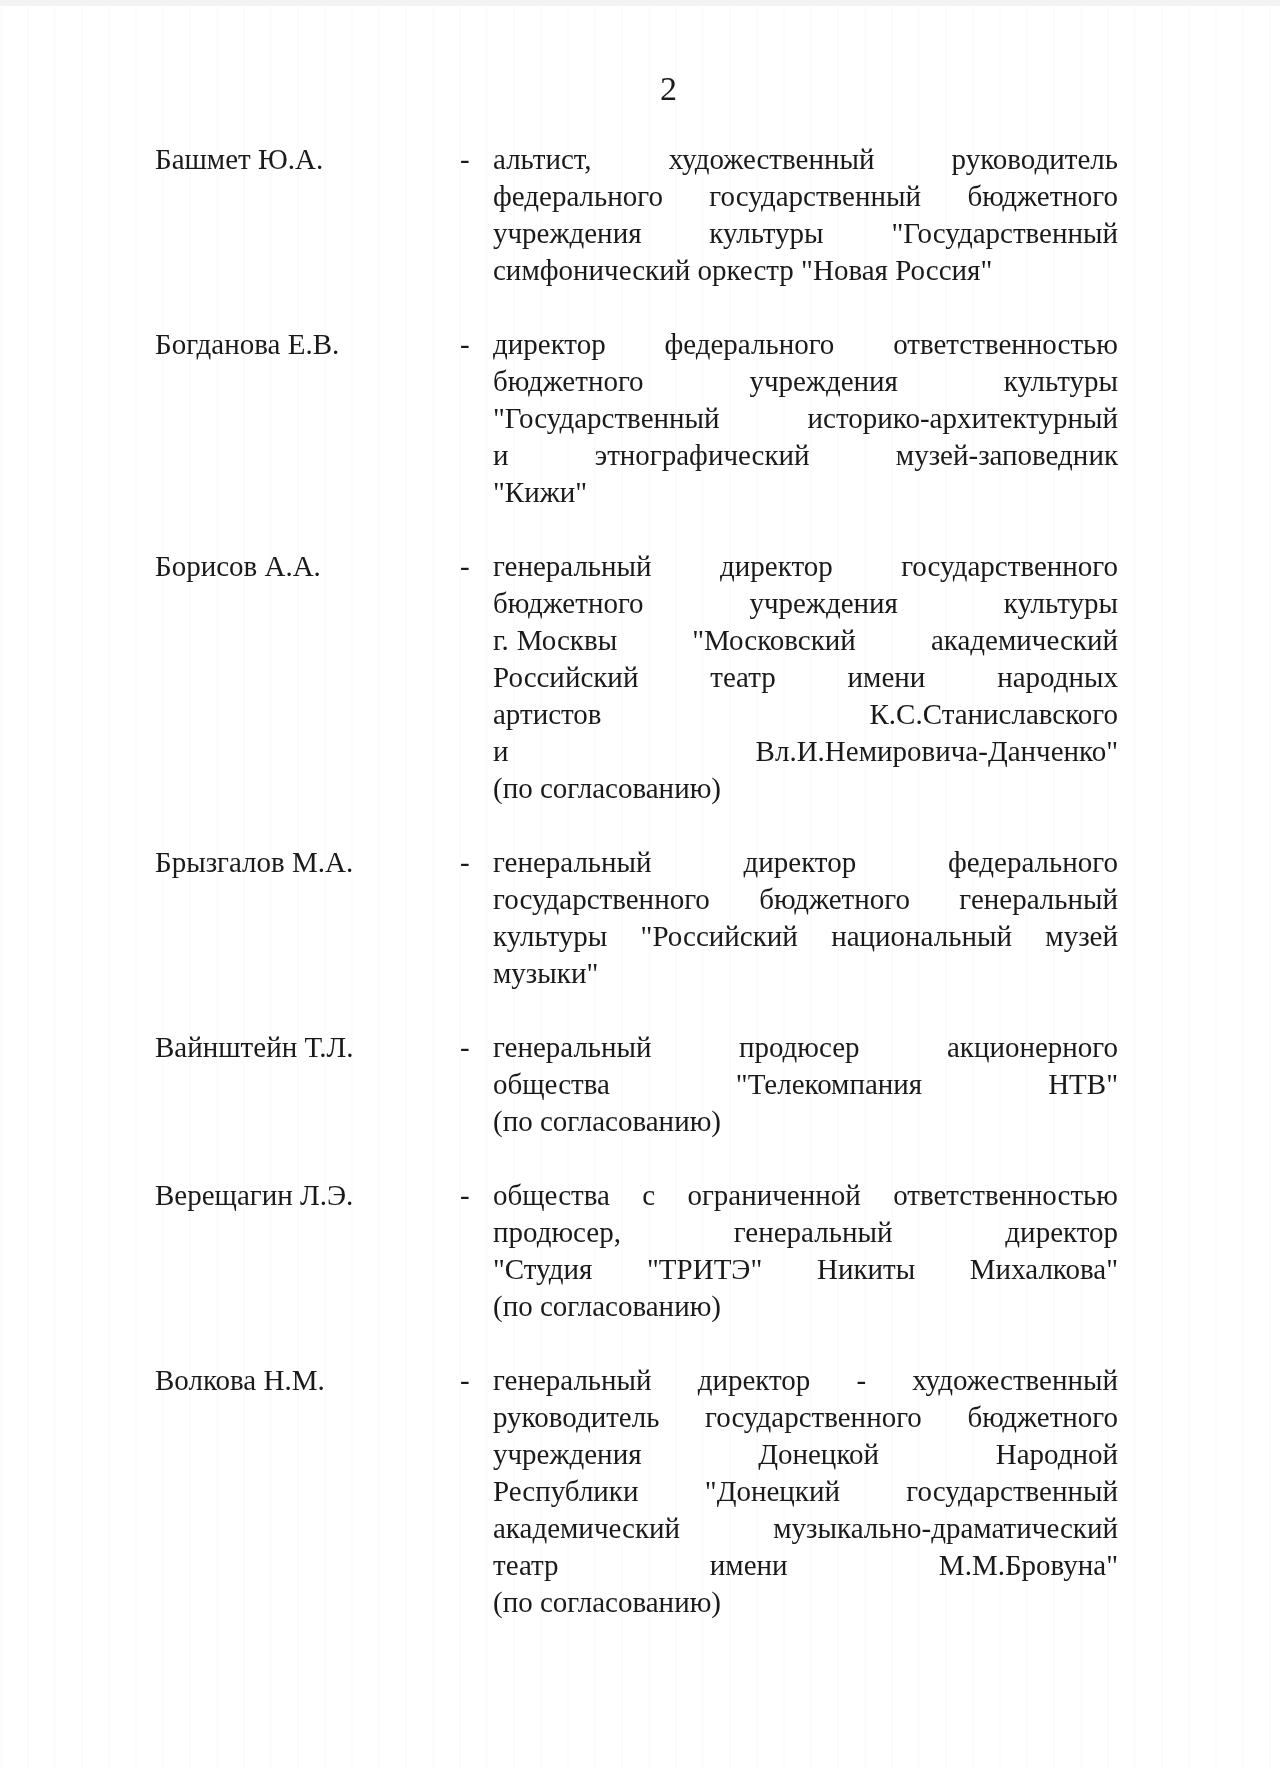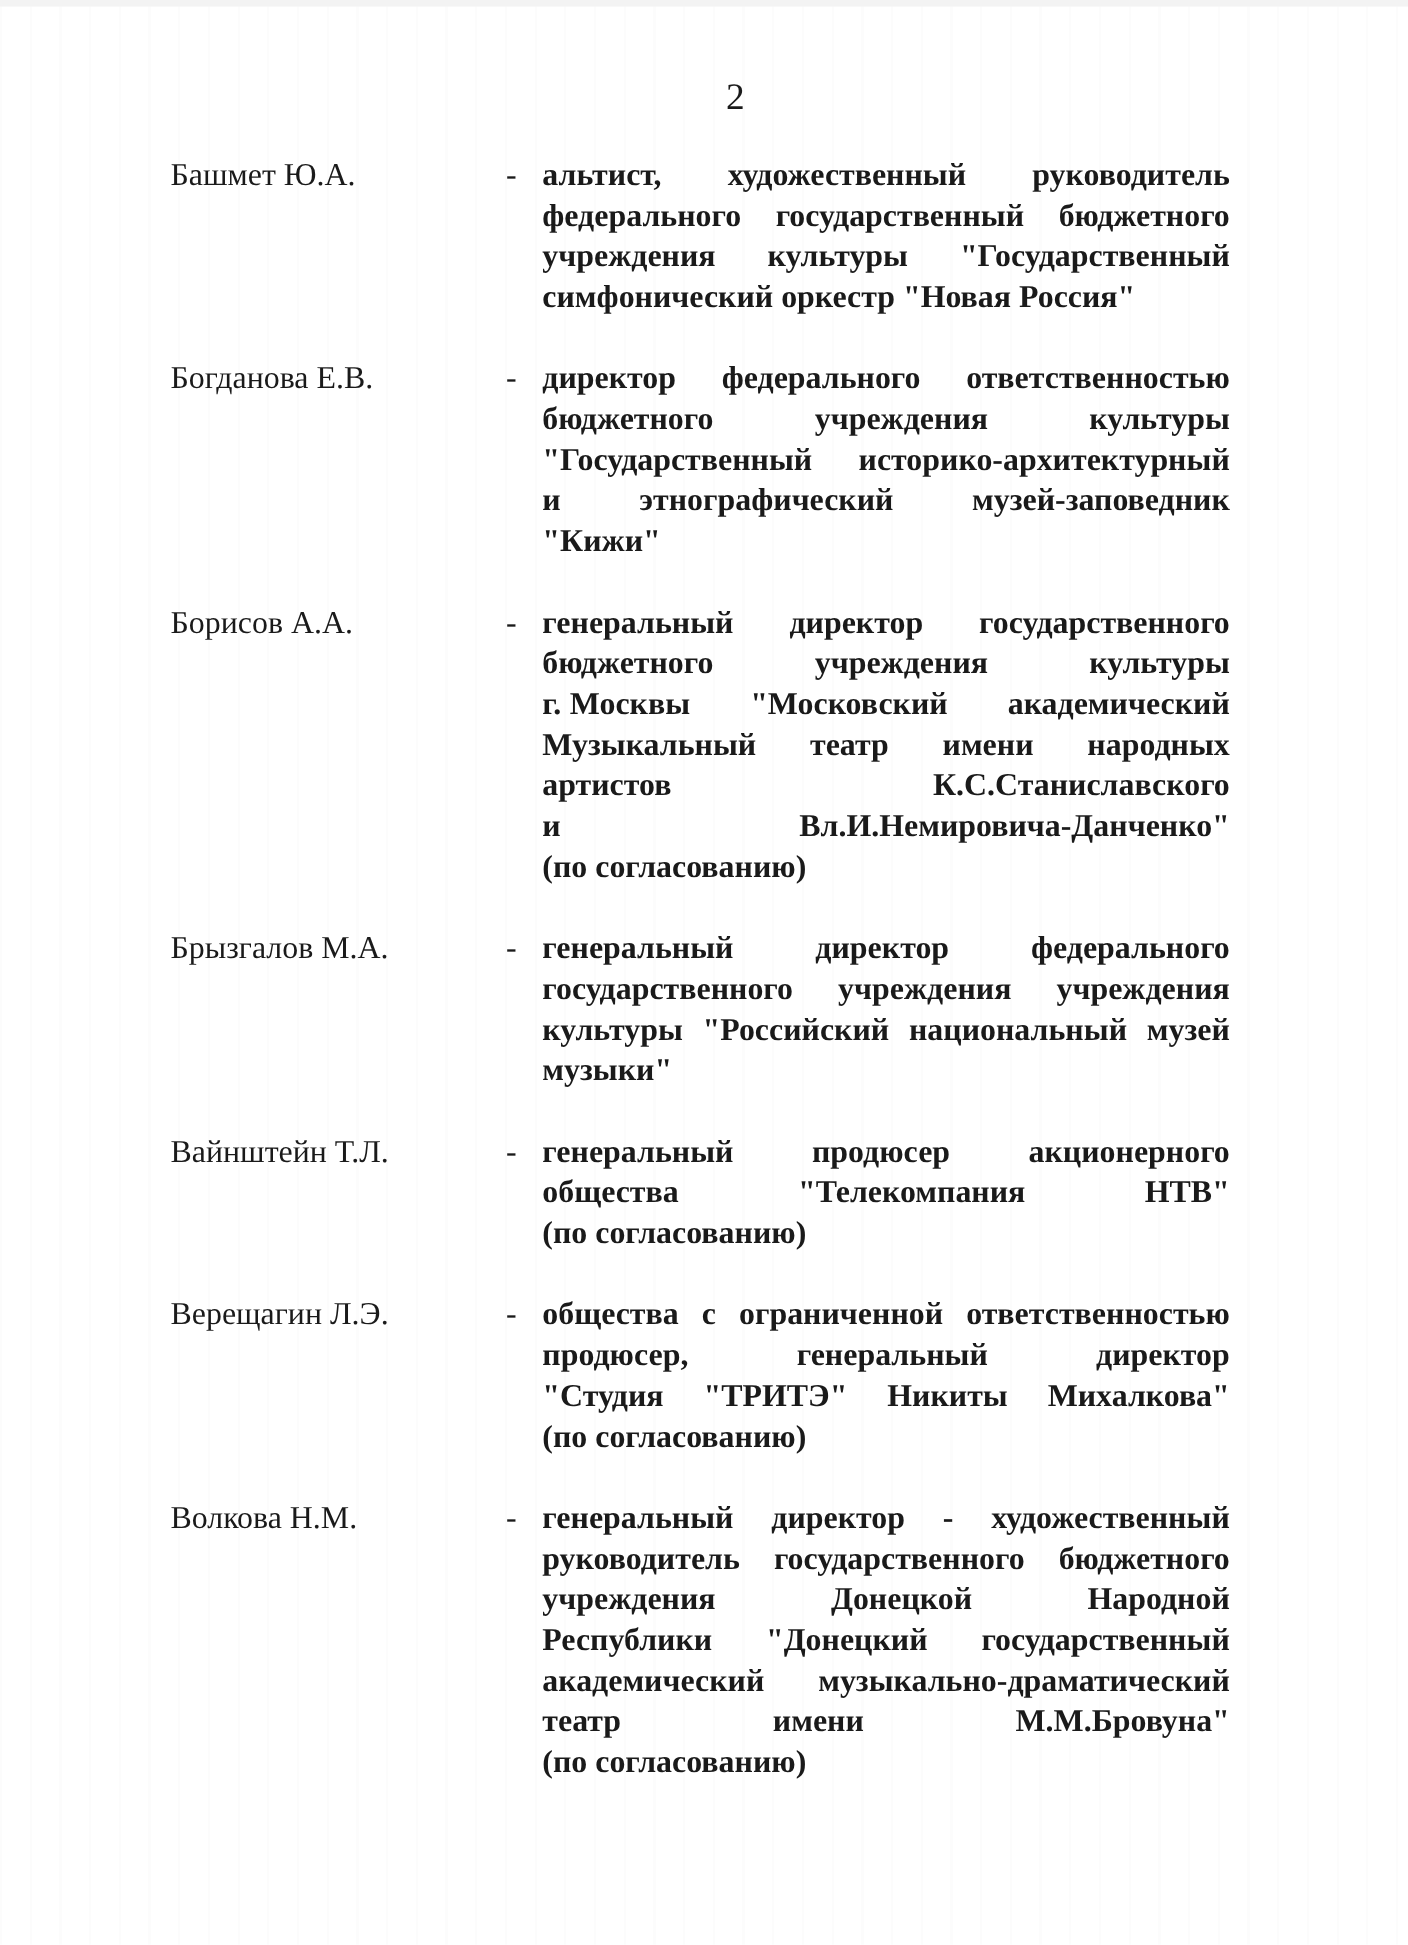--- a/index.html
+++ b/index.html
@@ -41,21 +41,20 @@
     margin-bottom: 37px;
     font-size: 29px;
     line-height: 37px;
   }
   .entry-name  { width: 305px; flex: none; white-space: nowrap; }
   .entry-dash  { width: 33px;  flex: none; }
   .entry-text  { width: 625px; flex: none; }
   .entry-text .line {
     text-align: justify;
     text-align-last: justify;
-    font-weight: bold;
   }
   .entry-text .line.last {
     text-align: left;
     text-align-last: left;
   }
   .nbs { display: inline-block; width: 0.27em; }
 </style>
 </head>
 <body>
 
@@ -87,33 +86,33 @@
         </div>
   </div>
 
   <div class="entry">
     <div class="entry-name">Борисов А.А.</div>
     <div class="entry-dash">-</div>
     <div class="entry-text">
           <div class="line">генеральный директор государственного</div>
           <div class="line">бюджетного учреждения культуры</div>
           <div class="line">г.<span class="nbs"></span>Москвы "Московский академический</div>
-          <div class="line">Музыкальный театр имени народных</div>
+          <div class="line">Российский театр имени народных</div>
           <div class="line">артистов К.С.Станиславского</div>
           <div class="line">и Вл.И.Немировича-Данченко"</div>
           <div class="line last">(по согласованию)</div>
         </div>
   </div>
 
   <div class="entry">
     <div class="entry-name">Брызгалов М.А.</div>
     <div class="entry-dash">-</div>
     <div class="entry-text">
           <div class="line">генеральный директор федерального</div>
-          <div class="line">государственного учреждения учреждения</div>
+          <div class="line">государственного бюджетного генеральный</div>
           <div class="line">культуры "Российский национальный музей</div>
           <div class="line last">музыки"</div>
         </div>
   </div>
 
   <div class="entry">
     <div class="entry-name">Вайнштейн Т.Л.</div>
     <div class="entry-dash">-</div>
     <div class="entry-text">
           <div class="line">генеральный продюсер акционерного</div>

